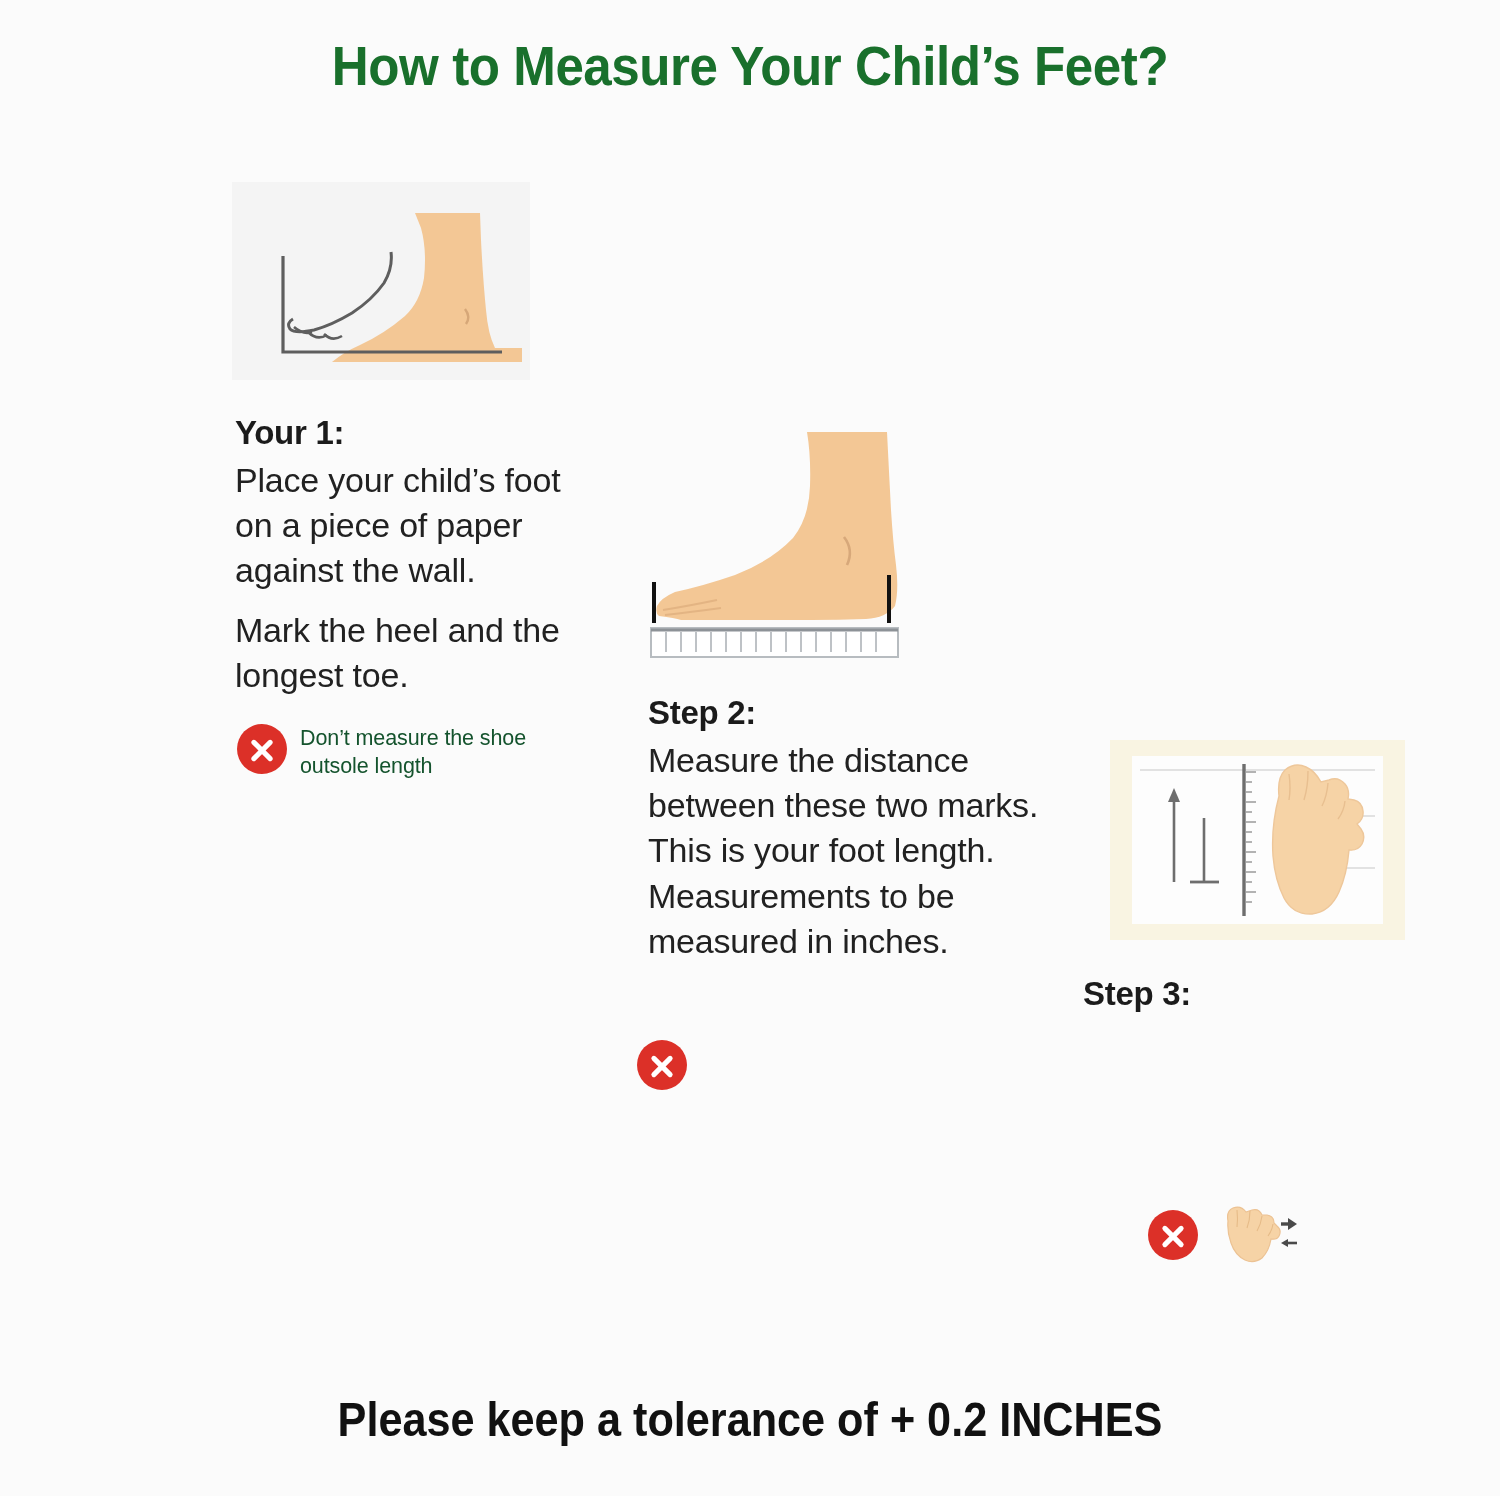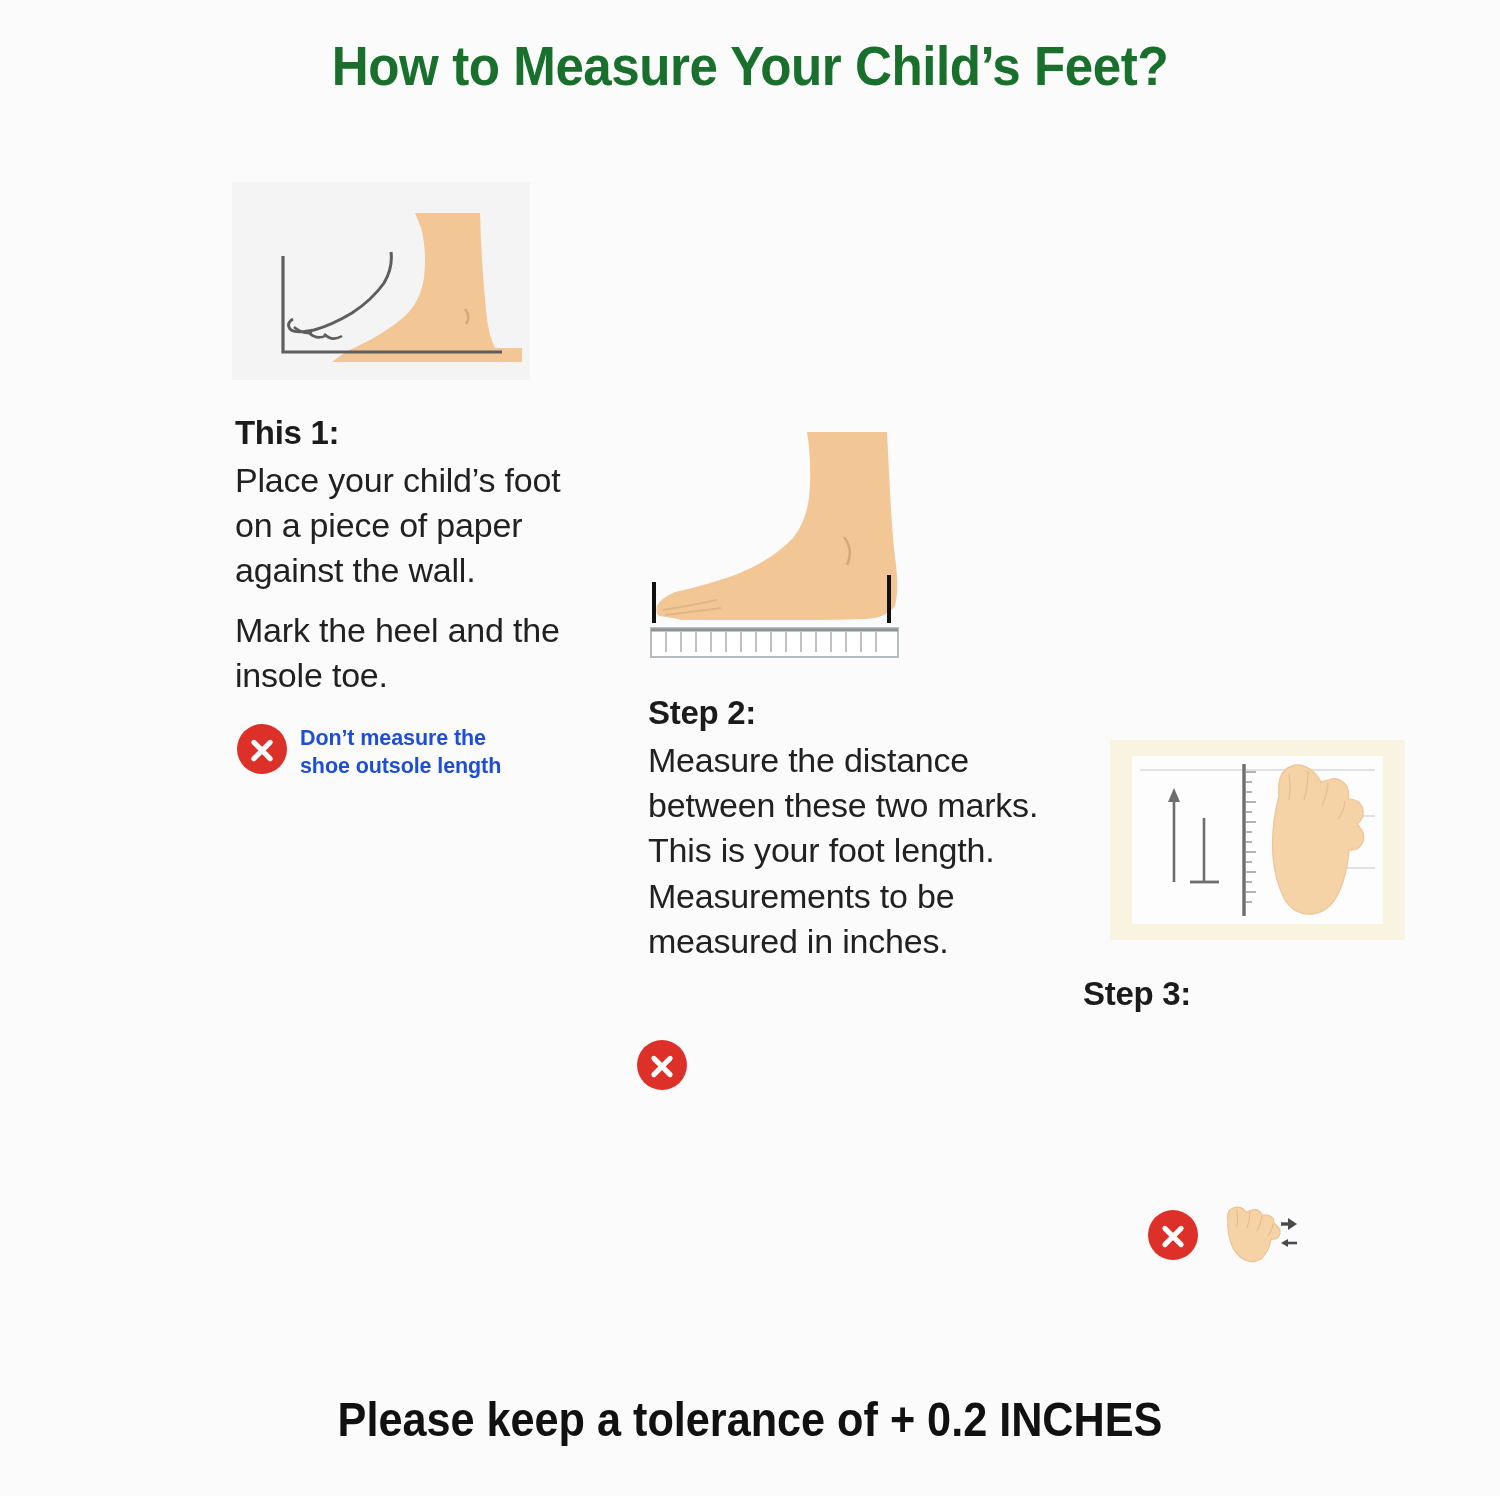--- a/index.html
+++ b/index.html
@@ -88,24 +88,23 @@
     width: 28px; height: 5px;
     background: #ffffff;
     border-radius: 3px;
   }
   .warn-circle::before { transform: rotate(45deg); }
   .warn-circle::after  { transform: rotate(-45deg); }
 
   .warn-text {
     font-size: 21.5px;
     line-height: 1.31;
-    color: #1d4ed8;
+    color: #14532d;
     letter-spacing: -0.1px;
     padding-top: 2px;
-    font-weight: bold;
   }
 
   
   .panel-1 {
     position: absolute;
     left: 232px; top: 182px;
     width: 298px; height: 198px;
     background: #f4f4f4;
   }
 
@@ -156,24 +155,24 @@
 
       <path d="M62 145 Q71 153 80 150" fill="none" stroke="#5e5e5e" stroke-width="2.6"></path>
       <path d="M76 150 Q85 159 95 153" fill="none" stroke="#5e5e5e" stroke-width="2.6"></path>
       <path d="M92 152 Q100 160 110 154" fill="none" stroke="#5e5e5e" stroke-width="2.6"></path>
 
       <path d="M233 127 Q239 135 234 142" fill="none" stroke="#d6a778" stroke-width="2.4"></path>
     </svg>
   </div>
 
   <div class="step" style="left:235px; top:414px; width:330px;">
-    <div class="step-heading">This 1:</div>
+    <div class="step-heading">Your 1:</div>
     <div class="step-body">
       <p>Place your child’s foot on a piece of paper against the wall.</p>
-      <p>Mark the heel and the insole toe.</p>
+      <p>Mark the heel and the longest toe.</p>
     </div>
   </div>
 
   <div class="step warn" style="left:237px; top:722px; width:300px;">
     <div class="warn-circle"></div>
     <div class="warn-text">Don’t measure the shoe outsole length</div>
   </div>
 
   <div class="panel-2">
     <svg width="290" height="245" viewBox="0 0 290 245" aria-hidden="true">

